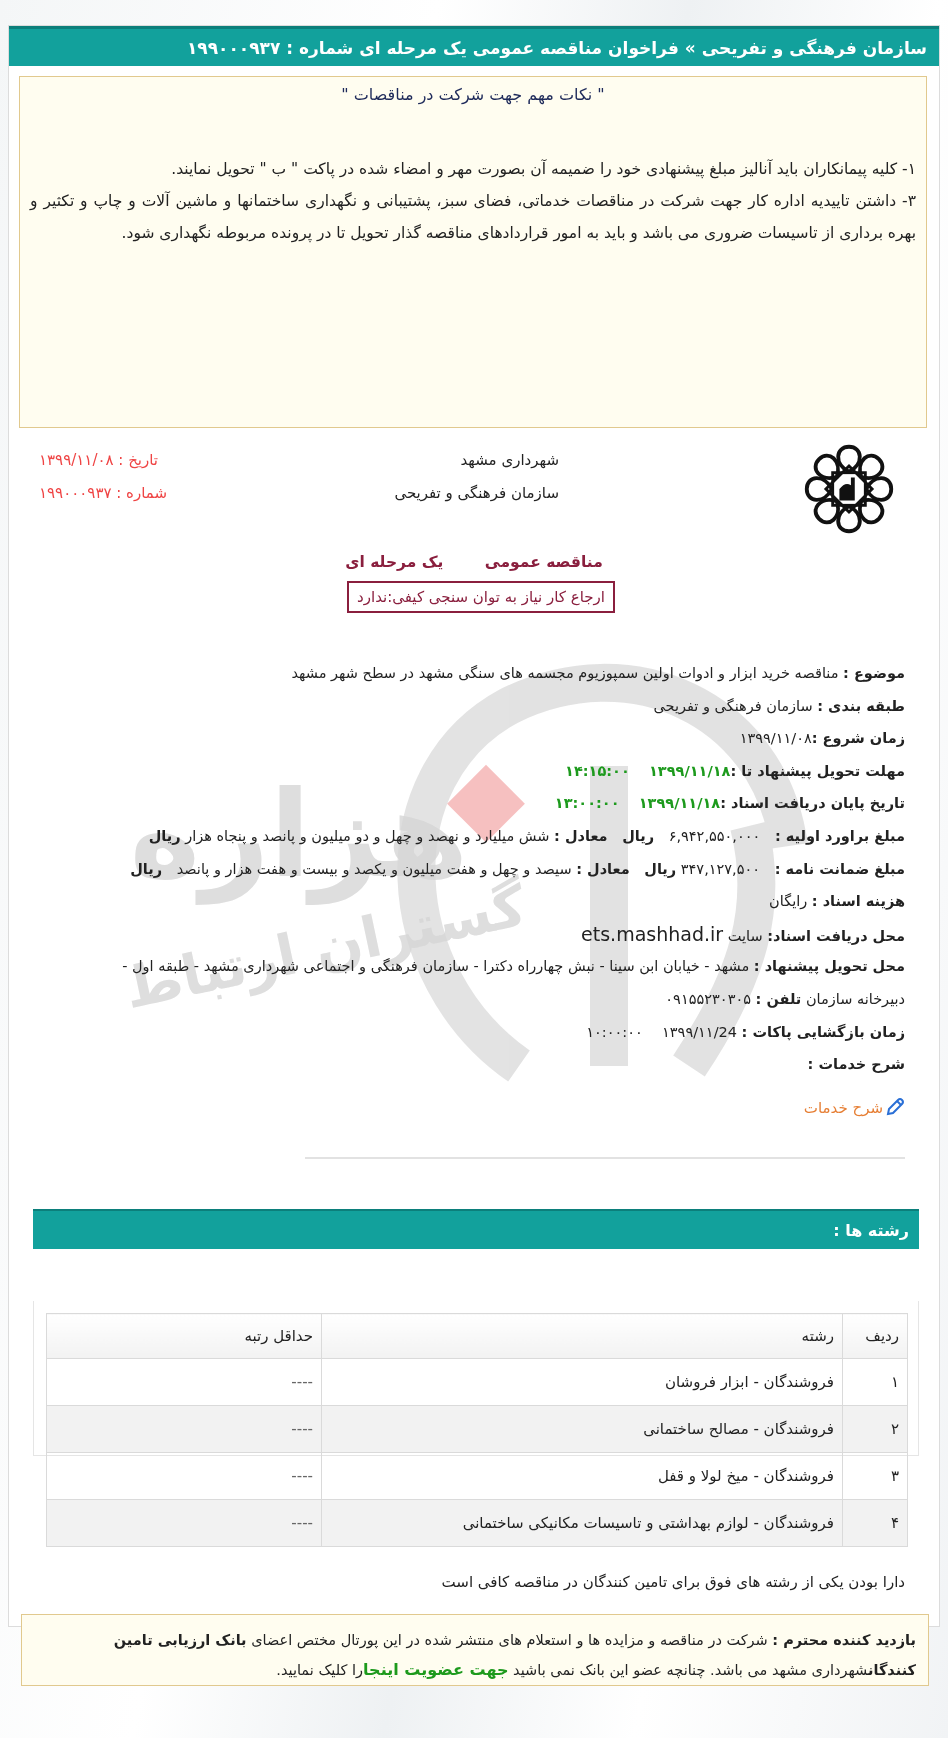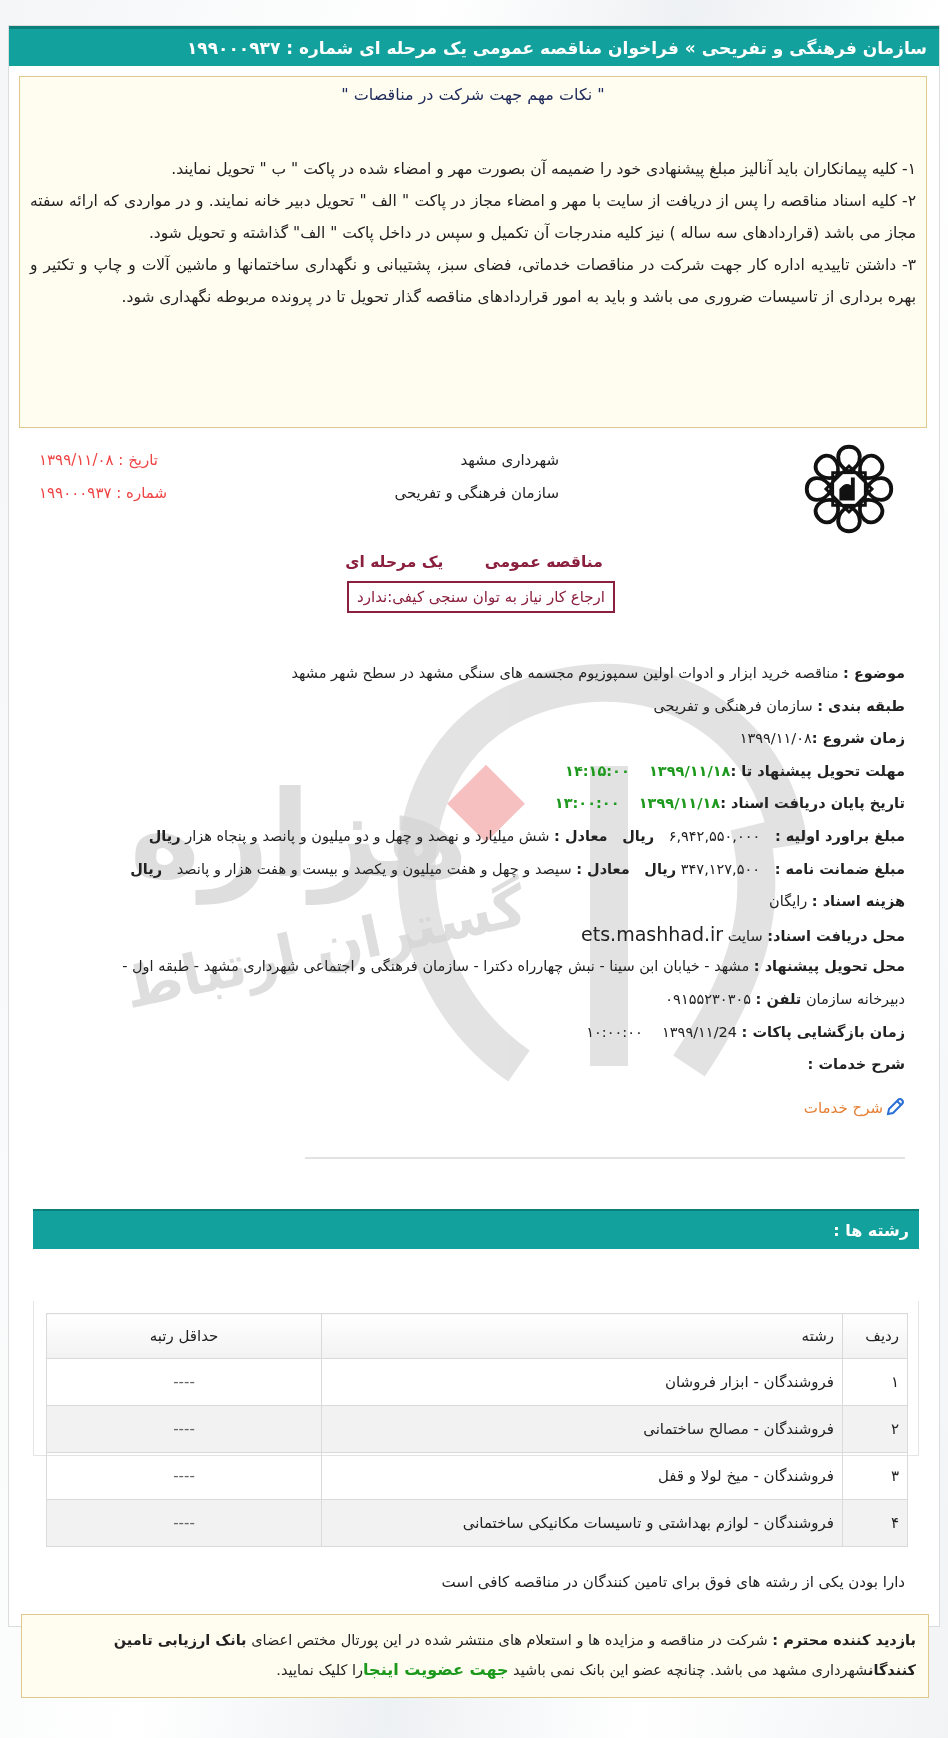--- a/index.html
+++ b/index.html
@@ -53,46 +53,45 @@
   .fields-bar {
     position:absolute; top:1260px; left:24px; width:886px; height:40px;
     background:#12a19c; border-top:2px solid #0c7f7b; box-sizing:border-box;
     color:#fff; font-weight:bold; font-size:16px; display:flex; align-items:center; padding-right:10px;
   }
   .fields-wrap { position:absolute; top:1300px; left:24px; width:886px; height:155px; border:1px solid #e5e5e5; border-top:none; box-sizing:border-box; }
   table { position:absolute; top:12px; left:12px; width:862px; border-collapse:collapse; font-size:15px; color:#222; }
   th { height:44px; text-align:right; font-weight:normal; background:linear-gradient(#fff,#f2f2f2); border:1px solid #dadada; padding:0 8px; }
   td { height:46px; border:1px solid #dadada; padding:0 8px; }
   tr.alt td { background:#f2f2f2; }
-  td.rank, th.rank { text-align:center; width:258px; color:#666; }
+  td.rank, th.rank { text-align:right; width:258px; color:#666; }
   td.idx { width:48px; }
   .note-line { position:absolute; top:1572px; right:34px; font-size:15px; color:#222; }
   .visitor {
-    position:absolute; top:1613px; left:20px; width:908px; height:84px;
+    position:absolute; top:1613px; left:20px; width:908px; height:72px;
     background:#fffdf0; border:1px solid #e1c98e; box-sizing:border-box;
     padding:10px 12px; font-size:14.5px; line-height:30px; color:#222;
   }
   .visitor b { font-weight:bold; }
   .visitor .join { color:#1d9a1d; font-weight:bold; font-size:16px; }
 </style>
 </head>
 <body>
 
 <div class="panel">
 
   <div class="title-bar">
     <span>سازمان فرهنگی و تفریحی</span>
     <span style="margin:0 6px">»</span>
     <span>فراخوان مناقصه عمومی یک مرحله ای شماره : ۱۹۹۰۰۰۹۳۷</span>
   </div>
 
   <div class="notes">
     <div class="heading">" نکات مهم جهت شرکت در مناقصات "</div>
     <p>۱- کلیه پیمانکاران باید آنالیز مبلغ پیشنهادی خود را ضمیمه آن بصورت مهر و امضاء شده در پاکت " ب " تحویل نمایند.</p>
-    <p>۲- کلیه اسناد مناقصه را پس از دریافت از سایت با مهر و امضاء مجاز در پاکت " الف " تحویل دبیر خانه نمایند. و در مواردی که ارائه سفته مجاز می باشد (قراردادهای سه ساله ) نیز کلیه مندرجات آن تکمیل و سپس در داخل پاکت " الف" گذاشته و تحویل شود.</p>
     <p>۳- داشتن تاییدیه اداره کار جهت شرکت در مناقصات خدماتی، فضای سبز، پشتیبانی و نگهداری ساختمانها و ماشین آلات و چاپ و تکثیر و بهره برداری از تاسیسات ضروری می باشد و باید به امور قراردادهای مناقصه گذار تحویل تا در پرونده مربوطه نگهداری شود.</p>
   </div>
 
   <div class="letterhead" style="top:415px;">
     <svg class="logo" viewBox="0 0 100 100">
       <g fill="none" stroke="#111" stroke-width="4">
         <g transform="translate(50,50)">
           <path d="M0,-44 C14,-44 16,-26 0,-18 C-16,-26 -14,-44 0,-44Z"></path>
           <path d="M0,-44 C14,-44 16,-26 0,-18 C-16,-26 -14,-44 0,-44Z" transform="rotate(45)"></path>
           <path d="M0,-44 C14,-44 16,-26 0,-18 C-16,-26 -14,-44 0,-44Z" transform="rotate(90)"></path>

